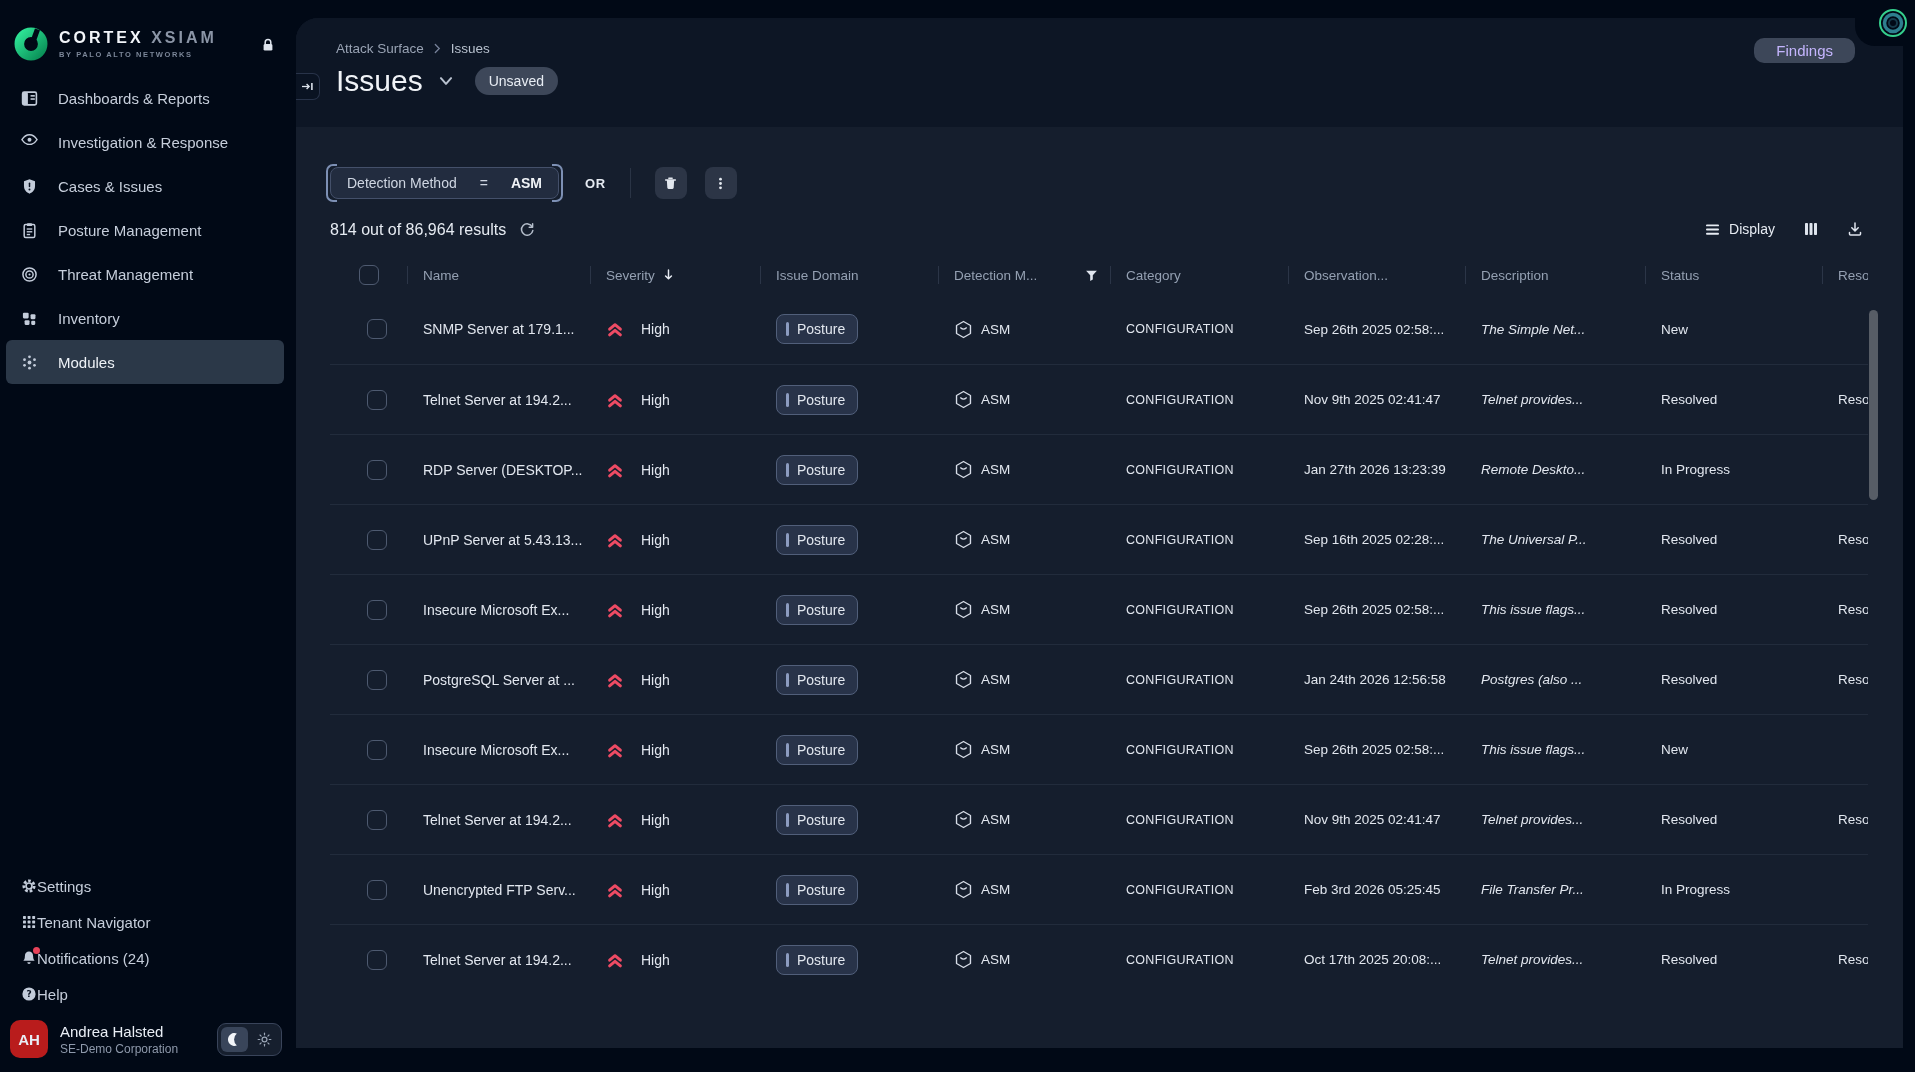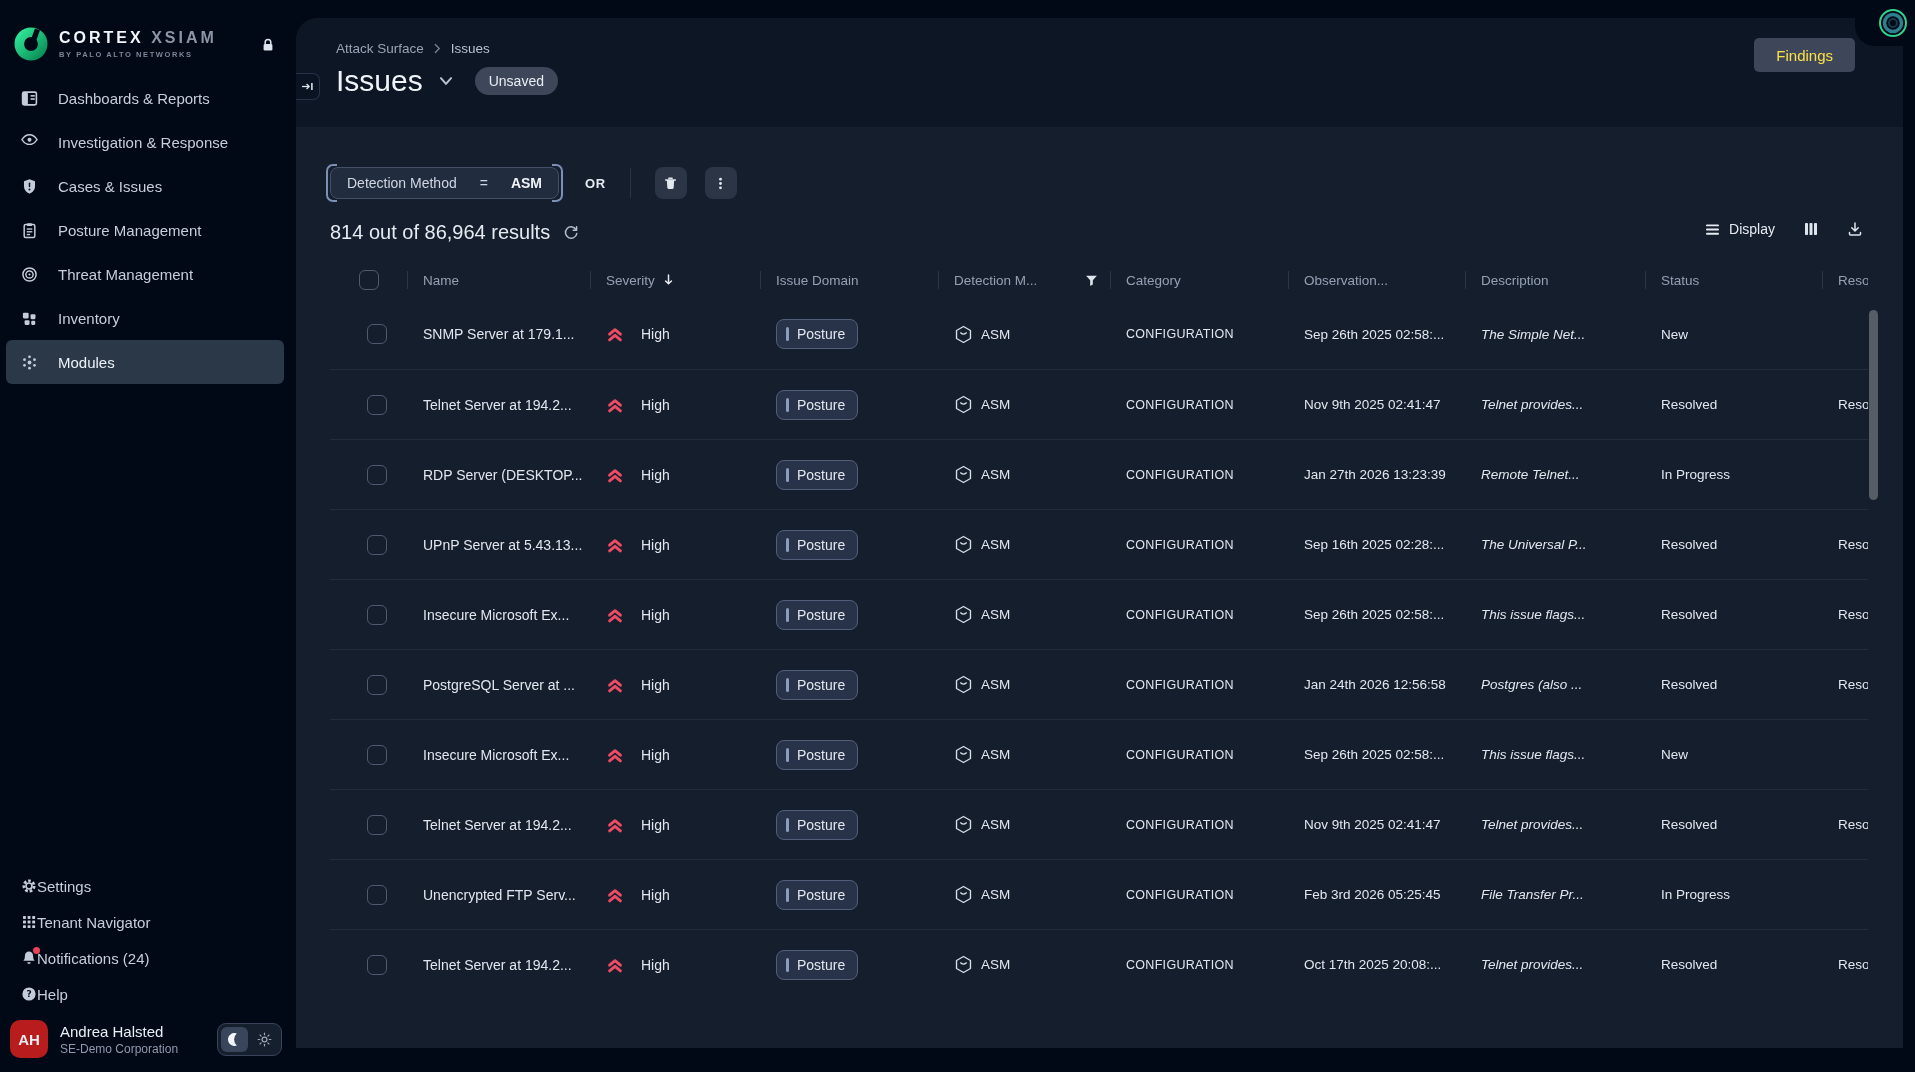--- a/index.html
+++ b/index.html
@@ -52,34 +52,34 @@
   .panel-head { position:relative; height:109px; background:#0d1625; border-radius:22px 0 0 0; }
   .breadcrumb { position:absolute; left:40px; top:23px; display:flex; align-items:center; gap:10px; font-size:13.5px; color:#99a3b4; }
   .breadcrumb .bc-sep { width:7px; height:11px; color:#77829a; }
   .breadcrumb .bc-current { color:#b7c0cd; }
   .collapse-tab { position:absolute; left:0; top:55px; width:24px; height:27px; background:#0a1322; border:1px solid #283349; border-left:none; border-radius:0 7px 7px 0; display:flex; align-items:center; justify-content:center; color:#dfe5ee; cursor:pointer; }
   .collapse-tab .ic { width:13px; height:11px; }
   .title-row { position:absolute; left:40px; top:46px; display:flex; align-items:center; gap:14px; }
   .page-title { font-size:30px; font-weight:400; color:#f0f3f7; }
   .title-chevron { width:18px; height:18px; color:#b9c2d0; cursor:pointer; }
   .unsaved-badge { margin-left:6px; background:#3d4759; color:#e8edf4; font-size:14px; padding:6px 14px; border-radius:15px; }
-  .findings-btn { position:absolute; right:48px; top:20px; height:34px; padding:0 22px; background:#3d4759; border:none; border-radius:5px; font-size:15px; color:#fde047; display:flex; align-items:center; cursor:pointer; font-family:inherit; }
+  .findings-btn { position:absolute; right:48px; top:20px; height:25px; padding:0 22px; background:#3d4759; border:none; border-radius:10px; font-size:15px; color:#c4b5fd; display:flex; align-items:center; cursor:pointer; font-family:inherit; }
 
   .panel-body { position:relative; height:921px; }
   .filter-row { display:flex; align-items:center; gap:18px; padding:40px 0 0 34px; }
   .chip { position:relative; display:flex; align-items:center; gap:23px; padding:0 16px; height:32px; background:#222c3f; border:1px solid #44506a; border-radius:8px; font-size:14px; color:#cfd6e2; cursor:pointer; }
   .chip::before { content:''; position:absolute; left:-5px; top:-4px; bottom:-4px; width:9px; border:2px solid #7d90b4; border-right:none; border-radius:7px 0 0 7px; }
   .chip::after  { content:''; position:absolute; right:-5px; top:-4px; bottom:-4px; width:9px; border:2px solid #7d90b4; border-left:none; border-radius:0 7px 7px 0; }
   .chip .chip-value { color:#f0f3f7; font-weight:bold; }
   .or-label { font-size:13px; font-weight:bold; letter-spacing:0.6px; color:#e6ebf2; margin-left:8px; }
   .vdivider { width:1px; height:30px; background:#2a3445; margin:0 6px; }
   .icon-btn { width:32px; height:32px; background:#2c3546; border:none; border-radius:8px; display:flex; align-items:center; justify-content:center; color:#e3e8ef; cursor:pointer; }
   .icon-btn .ic { width:15px; height:15px; }
 
-  .results-row { display:flex; align-items:center; gap:13px; padding:22px 0 0 34px; font-size:20px; color:#e6ebf2; }
+  .results-row { display:flex; align-items:center; gap:13px; padding:22px 0 0 34px; font-size:16px; color:#e6ebf2; }
   .refresh-wrap { width:16px; height:16px; color:#b6bfcc; cursor:pointer; }
 
   .toolbar-right { position:absolute; top:94px; right:40px; display:flex; align-items:center; gap:28px; }
   .display-btn { display:flex; align-items:center; gap:9px; font-size:14px; color:#e6ebf2; cursor:pointer; }
   .display-btn .ic { width:15px; height:13px; }
   .tool-ic { width:16px; height:16px; color:#dfe5ee; cursor:pointer; }
 
   
   .table { margin:17px 0 0 34px; width:1538px; position:relative; }
   .thead, .tr { display:grid; grid-template-columns:77px 183px 170px 178px 172px 178px 177px 180px 177px 46px; }
@@ -544,21 +544,21 @@
       <span class="asm-ic">
                 <svg viewBox="0 0 18 18">
                   <polygon points="9,1.4 15.6,5.2 15.6,12.8 9,16.6 2.4,12.8 2.4,5.2" fill="none" stroke="currentColor" stroke-width="1.3" stroke-linejoin="round"></polygon>
                   <path d="M6.2 7.4 Q9 9.9 11.8 7.4" fill="none" stroke="currentColor" stroke-width="1.2" stroke-linecap="round"></path>
                 </svg>
               </span>
       <span>ASM</span>
     </div>
     <div class="td td-cat">CONFIGURATION</div>
     <div class="td td-obs">Jan 27th 2026 13:23:39</div>
-    <div class="td td-desc">Remote Telnet...</div>
+    <div class="td td-desc">Remote Deskto...</div>
     <div class="td td-status">In Progress</div>
     <div class="td td-res"></div>
   </div>
 
   <div class="tr">
     <div class="td td-check">
               <span class="checkbox"></span>
             </div>
     <div class="td td-name">UPnP Server at 5.43.13...</div>
     <div class="td td-sev">

